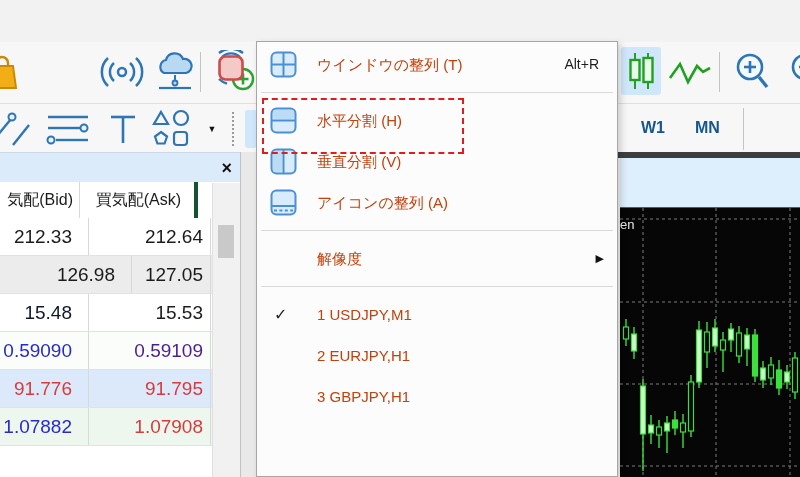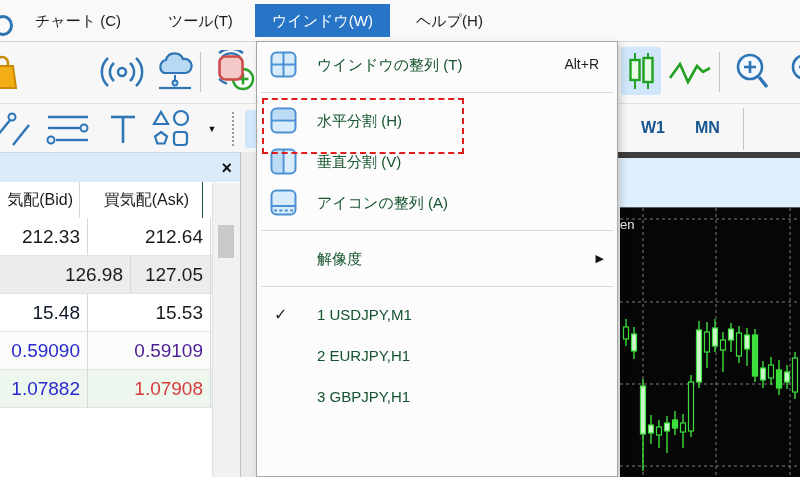--- a/index.html
+++ b/index.html
@@ -23,58 +23,51 @@
 
   
   .mw{position:absolute;left:0;top:152px;width:240px;height:325px;background:#ffffff;}
   .mw-titlebar{position:absolute;left:0;top:0;width:240px;height:30px;background:#dcebfa;border-top:1px solid #c9d9ea;}
   .mw-close{position:absolute;right:8px;top:4px;font-size:18px;font-weight:bold;color:#111;line-height:22px;}
   .mw-colhead{position:absolute;left:0;top:30px;width:240px;height:36px;background:#fff;border-bottom:1px solid #c6c6c6;}
   .mw-hcell{position:absolute;top:0;height:36px;line-height:36px;font-size:16px;color:#1b1b1b;text-align:right;}
   .mw-rows{position:absolute;left:0;top:66px;width:212px;}
   .mw-row{position:relative;height:37px;border-bottom:1px solid #e2e2e2;}
   .cell{position:absolute;top:0;height:37px;line-height:37px;font-size:19px;text-align:right;}
-  .cell.bid{left:8px;width:72px;border-right:1px solid #d8d8d8;padding-right:7px;}
+  .cell.bid{left:0;width:72px;border-right:1px solid #d8d8d8;padding-right:16px;}
   .cell.ask{left:80px;width:123px;border-right:1px solid #d8d8d8;padding-right:7px;}
   .mw-scroll{position:absolute;left:212px;top:31px;width:28px;height:294px;background:#f1f1f1;border-left:1px solid #e0e0e0;}
   .mw-thumb{position:absolute;left:5px;top:42px;width:16px;height:33px;background:#c9c9c9;}
   .gapstrip{position:absolute;left:240px;top:152px;width:16px;height:325px;background:#e9e9e9;border-left:1px solid #c2c2c2;}
 
   
   .chartwin{position:absolute;left:618px;top:152px;width:182px;height:325px;}
   .cw-topband{position:absolute;left:0;top:0;width:182px;height:6px;background:#3e3e3e;}
   .cw-strip{position:absolute;left:2px;top:6px;width:180px;height:49px;background:#ddeefc;}
   .cw-plot{position:absolute;left:2px;top:55px;width:180px;height:270px;background:#060606;border-top:1px solid #5a5a5a;}
   .cw-ohlc{position:absolute;left:0px;top:9px;color:#eaeaea;font-size:13px;}
 
   
   .menu{position:absolute;left:256px;top:41px;width:362px;height:436px;background:#fcfcfc;
         border:1px solid #a6a6a6;box-shadow:3px 3px 7px rgba(0,0,0,.18);z-index:10;padding-top:2px;box-sizing:border-box;}
   .mi{position:relative;height:41px;}
-  .mi-label{position:absolute;left:60px;top:0;height:41px;line-height:41px;font-size:15px;color:#14532d;white-space:nowrap;}
+  .mi-label{position:absolute;left:60px;top:0;height:41px;line-height:41px;font-size:15px;color:#c2410c;white-space:nowrap;}
   .mi-icon{position:absolute;left:13px;top:7px;width:27px;height:27px;}
   .mi-short{position:absolute;right:18px;top:0;height:41px;line-height:41px;font-size:14px;color:#1d1d1d;}
   .mi-check{position:absolute;left:17px;top:0;height:41px;line-height:41px;font-size:16px;color:#222;}
   .mi-sub{position:absolute;right:13px;top:0;height:41px;line-height:41px;font-size:11px;color:#111;}
   .msep{height:15px;position:relative;}
   .msep::after{content:"";position:absolute;left:4px;right:4px;top:7px;border-top:1px solid #dadada;}
   .annotate{position:absolute;left:5px;top:56px;width:198px;height:52px;border:2px dashed #e11c1c;z-index:12;pointer-events:none;}
 </style>
 </head>
 <body>
 
 <div id="app">
 
-  <div class="menubar">
-    <div class="mb-frag"></div>
-    <div class="mb-item" style="left:35px">チャート (C)</div>
-    <div class="mb-item" style="left:168px">ツール(T)</div>
-    <div class="mb-active" style="left:255px">ウインドウ(W)</div>
-    <div class="mb-item" style="left:416px">ヘルプ(H)</div>
-  </div>
 
   <div class="tb1">
     <div class="tbtn" style="left:-16px;top:8px;width:36px;height:44px">
       <svg width="34" height="40" viewBox="0 0 34 40">
         <path d="M6 14 L28 14 L31 36 L3 36 Z" fill="#f3ae15" stroke="#c98a08" stroke-width="2"></path>
         <path d="M11 14 v-3 a6 6 0 0 1 12 0 v3" fill="none" stroke="#c98a08" stroke-width="2.5"></path>
       </svg>
     </div>
     <div class="tbtn" style="left:100px;top:10px;width:44px;height:40px">
       <svg width="44" height="34" viewBox="0 0 44 34">
@@ -187,38 +180,42 @@
     <div class="mb-item" style="left:695px;top:0;height:48px;line-height:48px;font-size:16px;color:#16558f;font-weight:bold">MN</div>
     <div class="vsep" style="left:743px;top:4px;height:42px"></div>
   </div>
 
   <div class="mw">
     <div class="mw-titlebar">
       <div class="mw-close">×</div>
     </div>
     <div class="mw-colhead">
       <div class="mw-hcell" style="left:-4px;width:77px;border-right:1px solid #d8d8d8;padding-right:6px">気配(Bid)</div>
-      <div class="mw-hcell" style="left:72px;width:117px;border-right:1px solid #14532d;padding-right:13px">買気配(Ask)</div>
+      <div class="mw-hcell" style="left:64px;width:117px;border-right:4px solid #14532d;padding-right:13px">買気配(Ask)</div>
     </div>
     <div class="mw-rows">
       <div class="mw-row" style="background: rgb(255, 255, 255);">
         <div class="cell bid" style="color: rgb(27, 27, 27);">212.33</div>
         <div class="cell ask" style="color: rgb(27, 27, 27);">212.64</div>
       </div>
       <div class="mw-row" style="background: rgb(236, 236, 236);">
         <div class="cell bid" style="color: rgb(27, 27, 27); margin-left: 43px;">126.98</div>
         <div class="cell ask" style="color: rgb(27, 27, 27);">127.05</div>
       </div>
       <div class="mw-row" style="background: rgb(255, 255, 255);">
         <div class="cell bid" style="color: #0f172a; text-align: right;">15.48</div>
         <div class="cell ask" style="color: rgb(27, 27, 27);">15.53</div>
       </div>
       <div class="mw-row" style="background: rgb(251, 253, 251);">
         <div class="cell bid" style="color: rgb(41, 41, 204);">0.59090</div>
         <div class="cell ask" style="color: #4c1d95;">0.59109</div>
+      </div>
+      <div class="mw-row" style="background: rgb(219, 233, 251);">
+        <div class="cell bid" style="color: rgb(214, 60, 60);">91.776</div>
+        <div class="cell ask" style="color: rgb(214, 60, 60);">91.795</div>
       </div>
       <div class="mw-row" style="background: rgb(237, 247, 237);">
         <div class="cell bid" style="color: rgb(41, 41, 204);">1.07882</div>
         <div class="cell ask" style="color: rgb(214, 60, 60);">1.07908</div>
       </div>
 
     </div>
     <div class="mw-scroll">
       <div class="mw-thumb"></div>
     </div>

